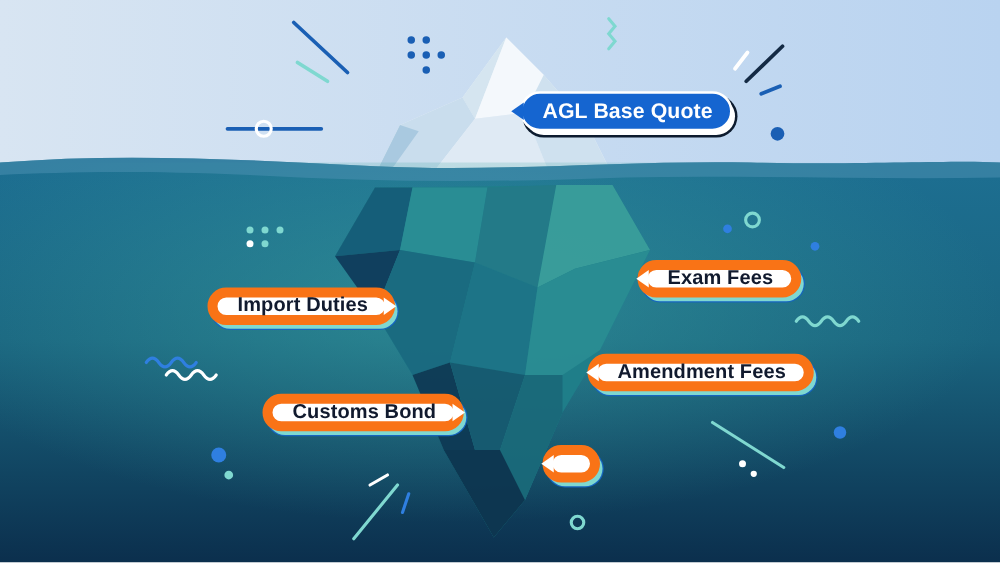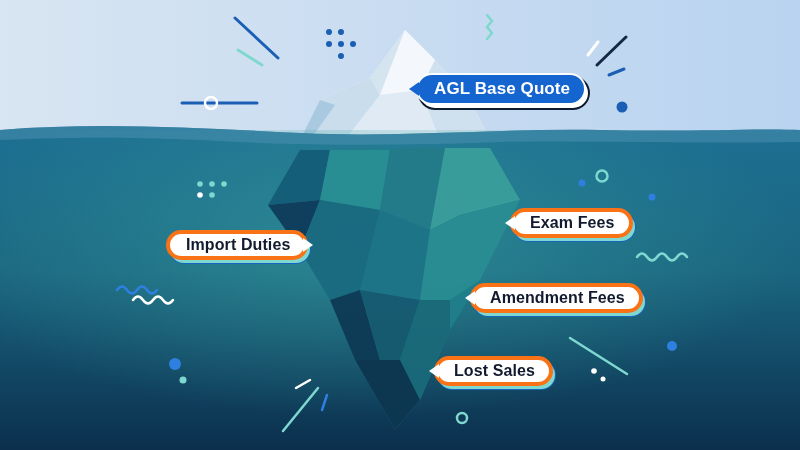--- a/index.html
+++ b/index.html
@@ -5,21 +5,21 @@
   html, body { margin:0; padding:0; }
   body { width:800px; height:450px; overflow:hidden; font-family:"Liberation Sans", sans-serif; }
   .stage { position:relative; width:800px; height:450px; overflow:hidden; }
   .stage > svg.bg { position:absolute; left:0; top:0; }
   .callout { position:absolute; display:flex; align-items:center; }
   .bubble {
     position:relative; height:30px; border-radius:15px; padding:0 14px 0 16px;
     display:flex; align-items:center; font-size:16px; font-weight:bold; white-space:nowrap;
     letter-spacing:0.1px; box-sizing:border-box;
   }
-  .bubble.dark { background:#ffffff; color:#111a2e; border:4px solid #f97316;
+  .bubble.dark { background:#ffffff; color:#111a2e; border:8px solid #f97316;
     box-shadow:3px 4px 0 -1px #7fd8d0, 3px 4px 0 0px #1565c0; }
   .bubble.top { background:#1565d0; color:#ffffff; border:2px solid #ffffff;
     box-shadow:3px 4px 0 -1px #ffffff, 3px 4px 0 1px #0d1b2e; font-size:17px; height:32px; border-radius:16px; }
   .tail { position:absolute; top:50%; width:0; height:0; transform:translateY(-50%); }
   .tail.left { left:-9px; border-top:7px solid transparent; border-bottom:7px solid transparent; border-right:10px solid #ffffff; }
   .tail.right { right:-9px; border-top:7px solid transparent; border-bottom:7px solid transparent; border-left:10px solid #ffffff; }
   .tail.left.blue { border-right-color:#1565d0; }
 </style>
 </head>
 <body>
@@ -142,20 +142,25 @@
     </div>
   </div>
 
   <div class="callout" style="left:166px; top:230px;">
     <div class="bubble dark">
       <span>Import Duties</span>
       <span class="tail right"></span>
     </div>
   </div>
 
+  <div class="callout" style="left:210px; top:315px;">
+    <div class="bubble dark">
+      <span>Customs Bond</span>
+      <span class="tail right"></span>
+    </div>
+  </div>
 
   <div class="callout" style="left:434px; top:356px;">
     <div class="bubble dark">
       <span class="tail left"></span>
-      <span>Lost Sales</span>
     </div>
   </div>
 </div>
 
 </body></html>

